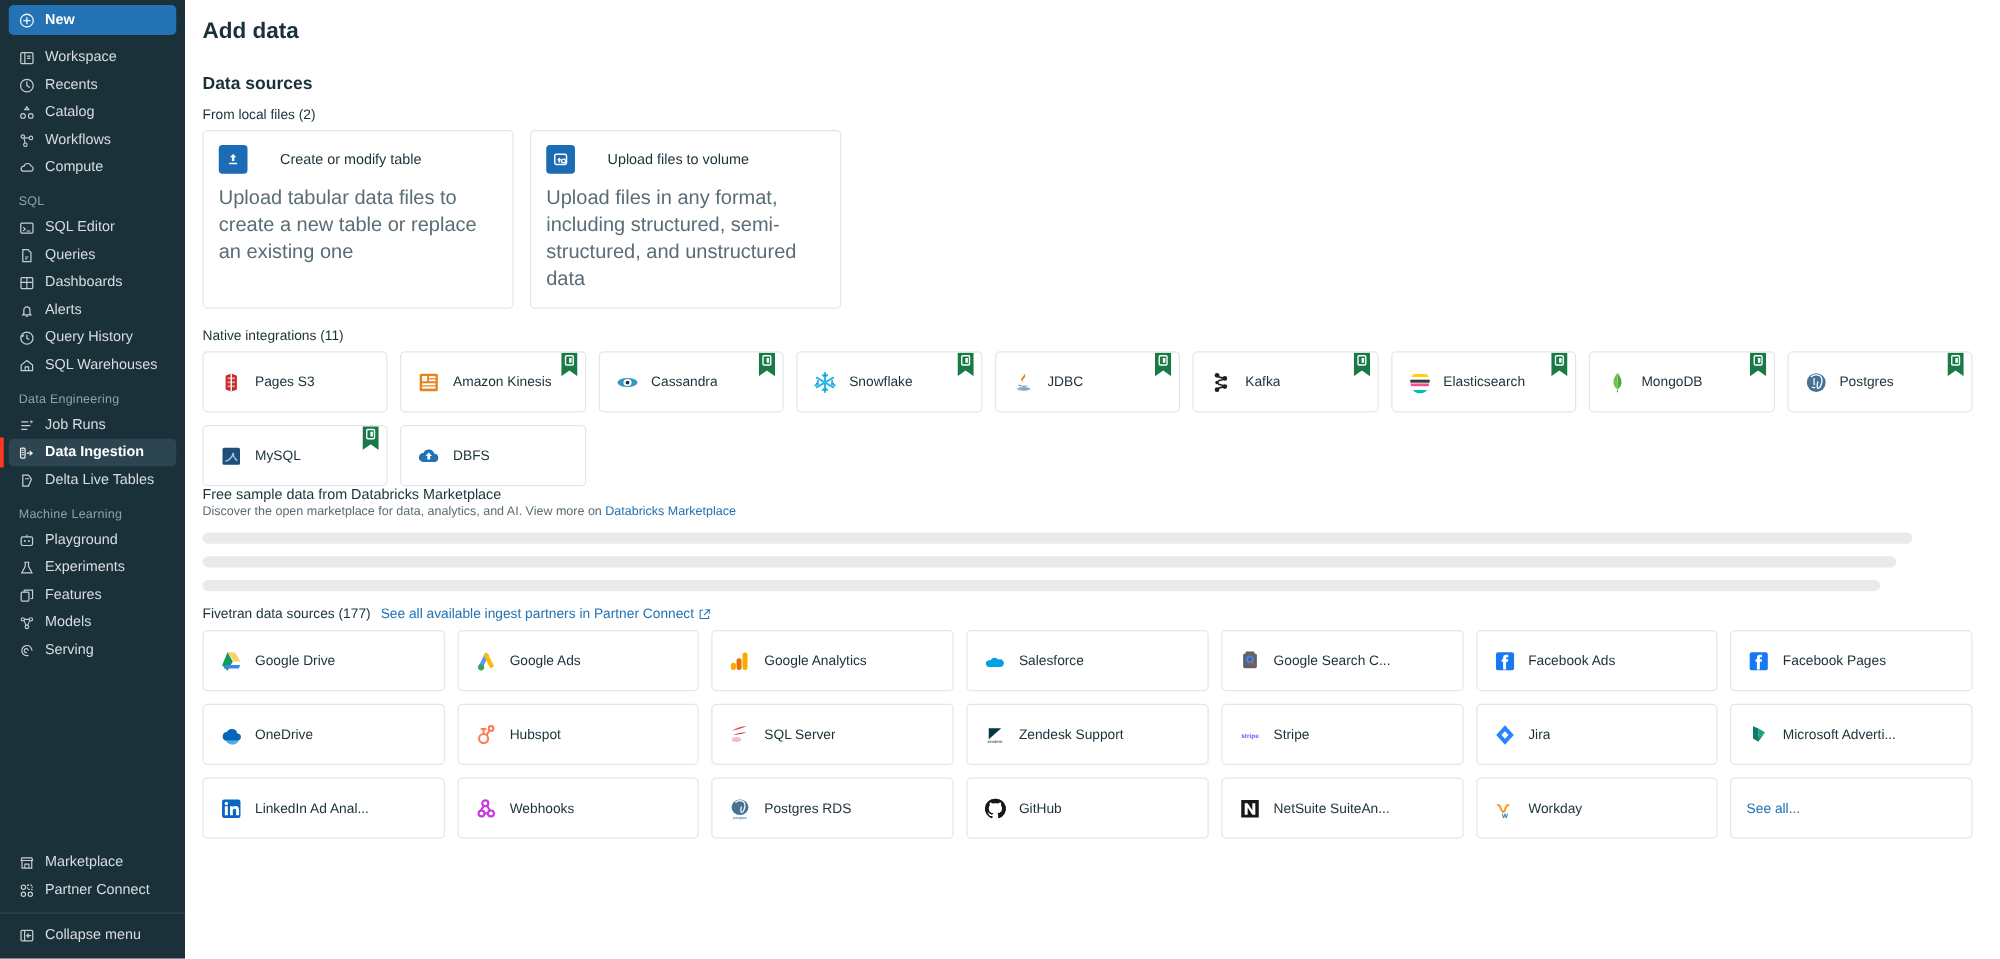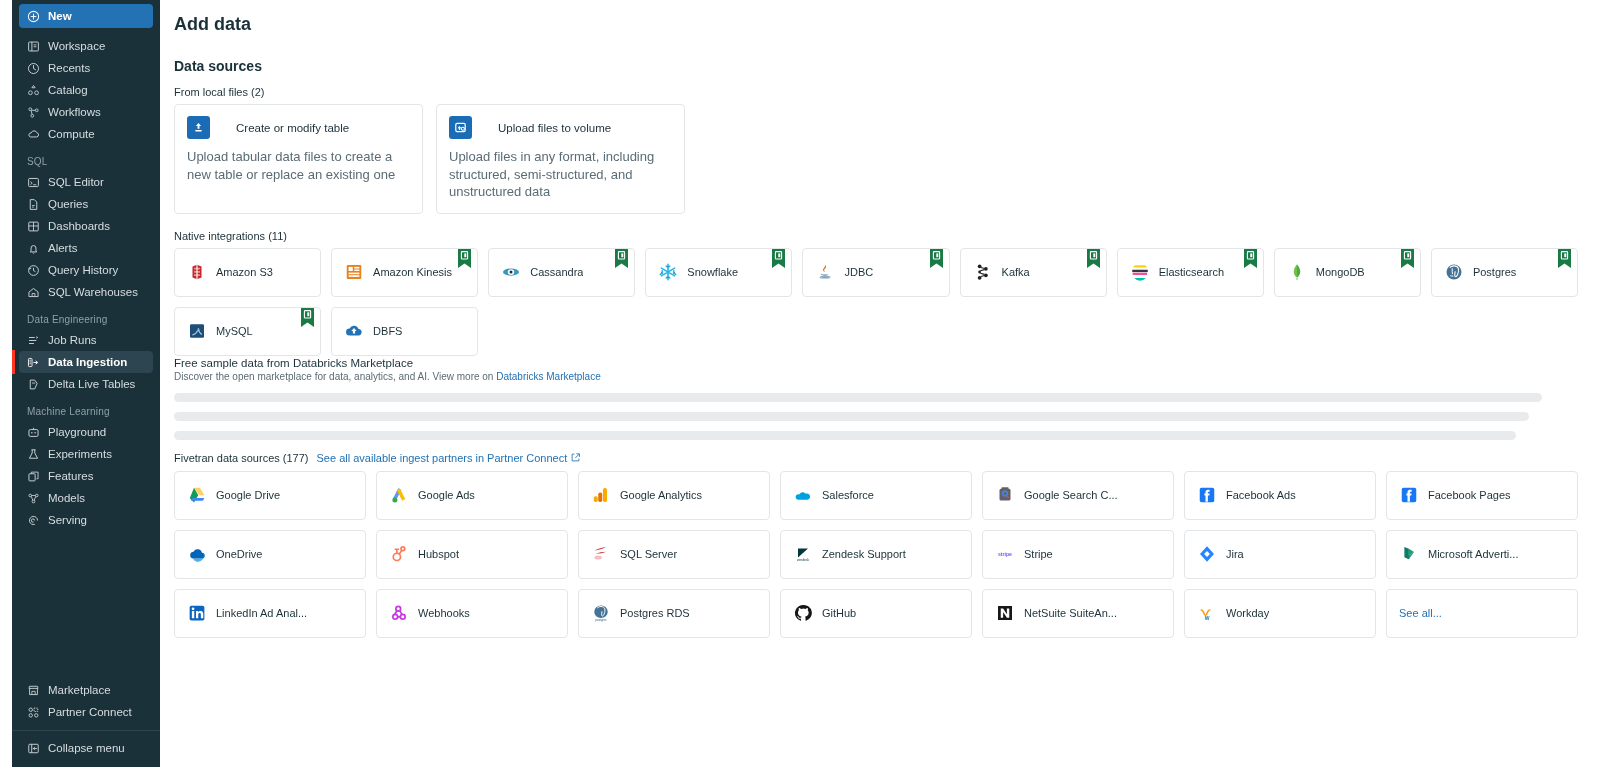--- a/index.html
+++ b/index.html
@@ -2,21 +2,21 @@
 <html><head>
 <meta charset="utf-8">
 <style>
   * { box-sizing: border-box; margin: 0; padding: 0; }
   html, body {
     width: 1600px; height: 767px;
     font-family: "Liberation Sans", sans-serif;
     background: #ffffff;
     overflow: hidden;
   }
-  .app { display: flex; width: 1600px; height: 767px; padding-left: 12px; }
+  .app { display: flex; width: 1600px; height: 767px; }
 
   
   .sidebar {
     width: 148px; min-width: 148px; height: 767px;
     background: #1B3139;
     color: #E8ECEE;
     display: flex; flex-direction: column;
     padding-top: 4px;
     position: relative;
     font-size: 11.5px;
@@ -124,21 +124,21 @@
   }
   .lf-head { display: flex; align-items: center; gap: 26px; }
   .lf-badge {
     width: 23px; height: 23px; min-width: 23px;
     background: #1B6BB5; border-radius: 3px;
     display: flex; align-items: center; justify-content: center;
   }
   .lf-badge svg { width: 13px; height: 13px; fill: #fff; }
   .lf-title { font-size: 11.5px; color: #1B3139; }
   .lf-desc {
-    font-size: 13px; color: #5A6C75; line-height: 1.35;
+    font-size: 16px; color: #5A6C75; line-height: 1.35;
     margin-top: 9px;
   }
 
   
   .tilegrid {
     display: grid;
     grid-template-columns: repeat(9, 1fr);
     gap: 10px;
   }
   .tilegrid.fivetran { grid-template-columns: repeat(7, 1fr); }
@@ -472,21 +472,21 @@
     <div class="sub-label tight">Native integrations (11)</div>
     <div class="tilegrid" id="native-grid">
         <div class="tile">
           <span class="logo">
             <svg viewBox="0 0 16 16">
               <path d="M4.4 3.6L8 2.2l3.6 1.4v8.8L8 13.8 4.4 12.4z" fill="#C8262B"></path>
               <path d="M8 2.2v11.6" stroke="#fff" stroke-width=".9"></path>
               <path d="M5.6 4.6h4.8v1.3H5.6zM5.6 7.2h4.8v1.3H5.6zM5.6 9.8h4.8v1.3H5.6z" fill="#fff" opacity=".5"></path>
             </svg>
           </span>
-          <span class="tname">Amazon S3</span>
+          <span class="tname">Pages S3</span>
         </div>
         <div class="tile">
           <span class="logo">
             <svg viewBox="0 0 16 16">
               <rect x="2.2" y="2.4" width="11.6" height="11.2" rx="1" fill="#E8821E"></rect>
               <rect x="3.7" y="3.9" width="3.3" height="3.3" fill="#fff"></rect>
               <rect x="8.2" y="3.9" width="4.1" height="1.3" fill="#fff"></rect>
               <rect x="8.2" y="6" width="4.1" height="1.2" fill="#fff"></rect>
               <rect x="3.7" y="8.5" width="8.6" height="1.3" fill="#fff"></rect>
               <rect x="3.7" y="10.6" width="8.6" height="1.3" fill="#fff"></rect>

